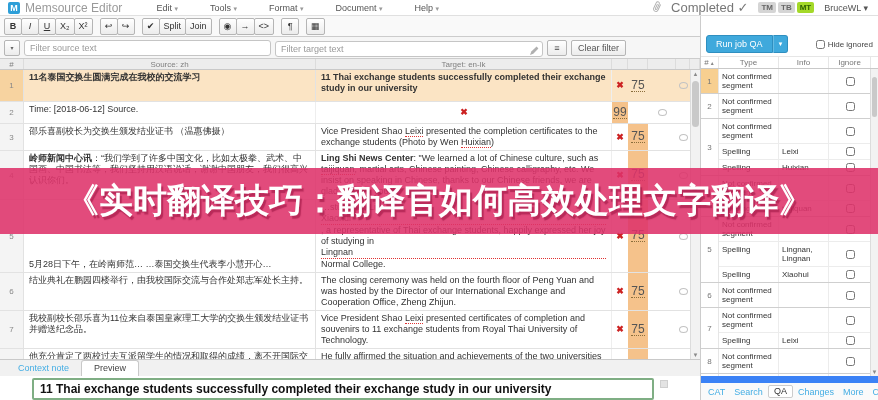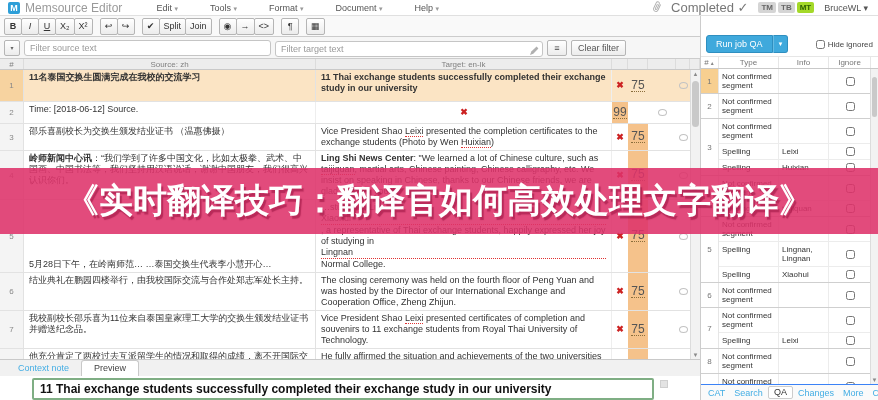--- a/index.html
+++ b/index.html
@@ -100,21 +100,21 @@
   .qnum { width:18px; min-height:22px; display:flex; align-items:center; justify-content:center; font-size:8px; color:#777; border-right:1px solid #e6e6e6; }
   .qnum.hl { background:#f7cf90; }
   .qitems { flex:1; display:flex; flex-direction:column; }
   .qitem { display:grid; grid-template-columns:60px 50px 42px; border-bottom:1px solid #ececec; flex:1; }
   .qitem:last-child { border-bottom:none; }
   .qtype, .qinfo { font-size:8px; color:#333; padding:3px 3px; line-height:9px; border-right:1px solid #ececec; overflow:hidden; }
   .qign { display:flex; align-items:center; justify-content:center; }
   .qign input { width:9px; height:9px; margin:0; }
   .qscroll { position:absolute; right:0; top:0; bottom:0; width:8px; background:#f2f2f2; border-left:1px solid #dcdcdc; }
   .qscroll .thumb { position:absolute; left:1px; right:1px; top:8px; height:40px; background:#c9c9c9; border-radius:3px; }
-  .stabs { height:16px; border-top:1px solid #3b82f6; background:#fafafa; display:flex; align-items:center; padding:0 3px; gap:1px; }
+  .stabs { height:24px; border-top:7px solid #3b82f6; background:#fafafa; display:flex; align-items:center; padding:0 3px; gap:1px; }
   .stab { font-size:9px; color:#45aee4; padding:1px 4px; white-space:nowrap; }
   .stab.active { color:#333; background:#fff; border:1px solid #ccc; border-radius:2px; padding:0 5px 1px; }
 
   
   .overlay { position:absolute; left:0; top:168px; width:878px; height:66px; background:rgba(222,50,106,0.88); z-index:50; display:flex; align-items:center; justify-content:center; }
   .overlay span { font-size:34px; font-weight:bold; color:#fff; white-space:nowrap; letter-spacing:0; text-shadow:2px 3px 1px rgba(150,15,60,0.55); font-family:"DejaVu Sans", sans-serif; }
 </style>
 </head>
 <body>
 

